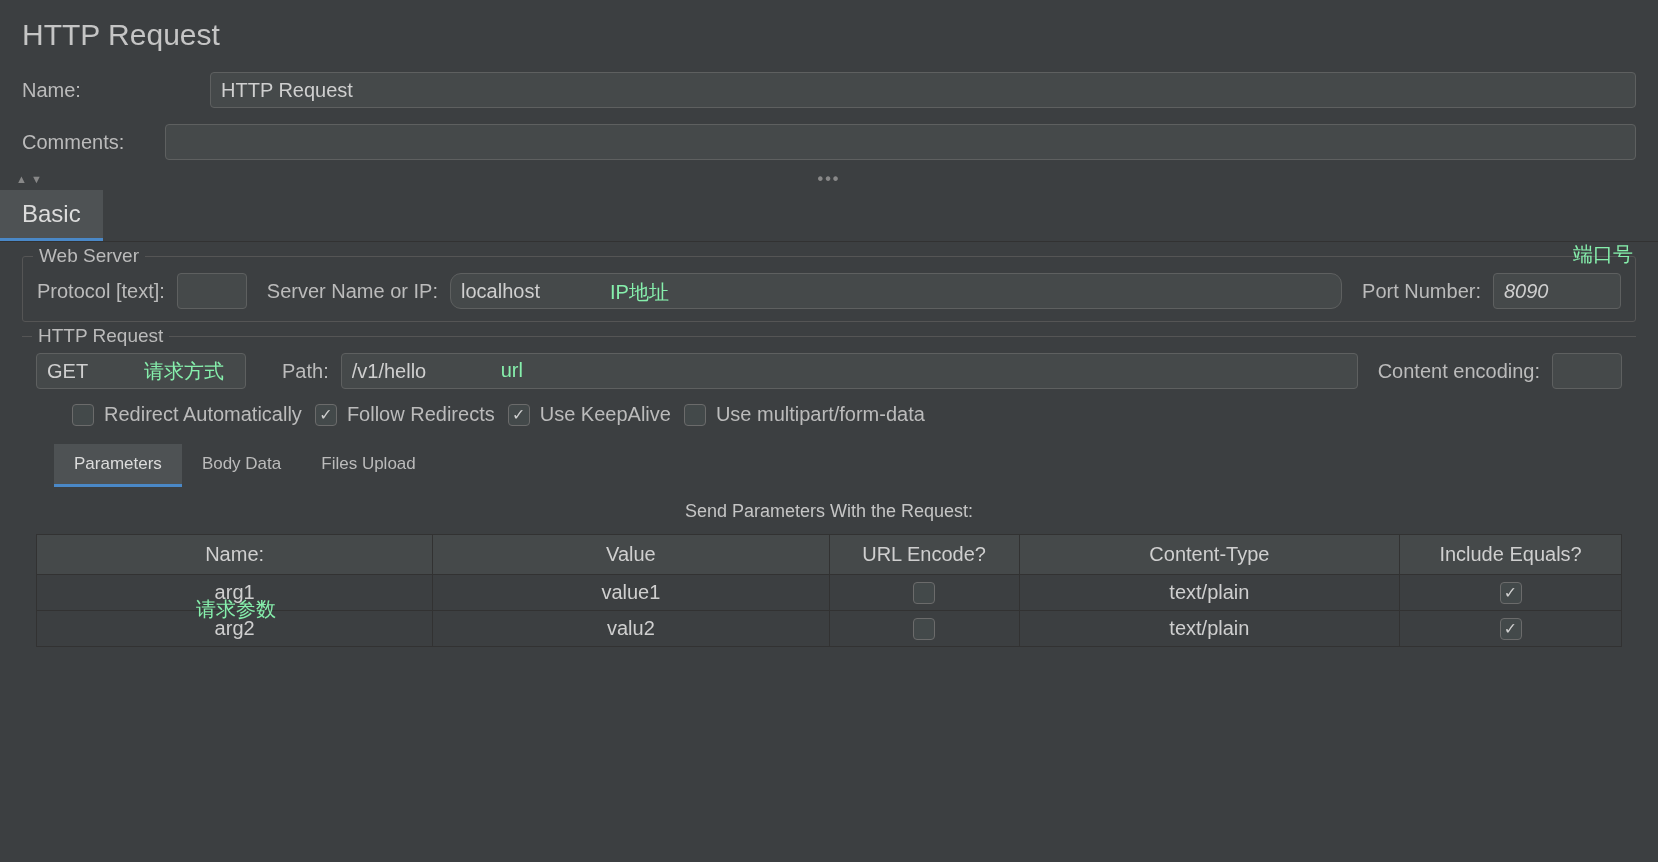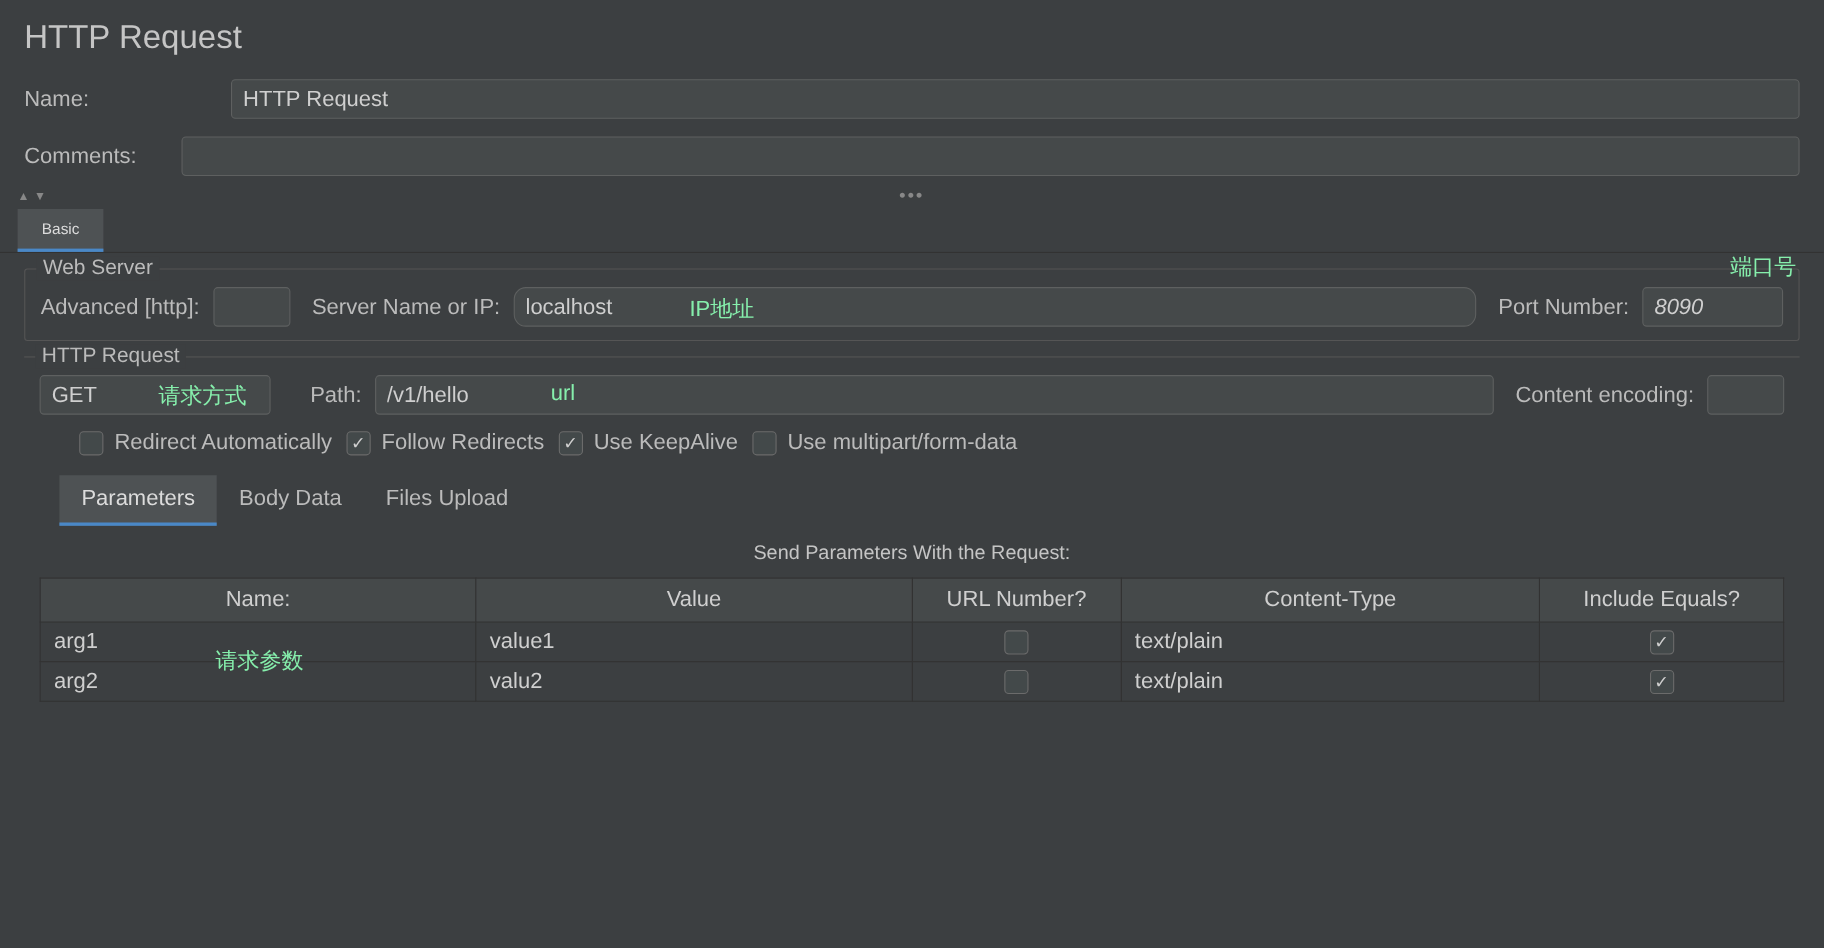--- a/index.html
+++ b/index.html
@@ -76,22 +76,21 @@
   font-weight: bold;
 }
 .tabs {
   display: flex;
   border-bottom: 1px solid #323232;
 }
 .tab {
   padding: 10px 22px;
   color: #bbb;
   cursor: pointer;
-  font-size: 14px;
-  margin-left: 16px;
+  font-size: 24px;
 }
 .tab.active {
   background: #4e5254;
   color: #dcdcdc;
   border-bottom: 3px solid #4a88c7;
 }
 .fieldset {
   margin: 14px 22px 8px;
   border: 1px solid #555;
   border-radius: 3px;
@@ -148,21 +147,21 @@
   font-size: 16px;
 }
 .sub-tabs {
   display: flex;
   padding: 8px 18px 0;
   gap: 0;
 }
 .sub-tab {
   padding: 10px 20px;
   color: #bbb;
-  font-size: 20px;
+  font-size: 17px;
   cursor: pointer;
 }
 .sub-tab.active {
   background: #4e5254;
   color: #dcdcdc;
   border-bottom: 3px solid #4a88c7;
 }
 .table-title {
   text-align: center;
   color: #c5c5c5;
@@ -182,21 +181,21 @@
   padding: 8px 10px;
   border: 1px solid #323232;
   text-align: center;
 }
 .table td {
   background: #3c3f41;
   color: #cfcfcf;
   font-size: 20px;
   padding: 6px 12px;
   border: 1px solid #323232;
-  text-align: left;
+  text-align: center;
 }
 .table td.center {
   text-align: center;
 }
 .input-small {
   width: 70px;
 }
 .input-port {
   width: 128px;
   font-style: italic;
@@ -232,21 +231,21 @@
     <span class="divider-dots">•••</span>
   </div>
 
   <div class="tabs">
     <div class="tab active">Basic</div>
   </div>
 
   <div class="fieldset rel">
     <div class="fieldset-legend">Web Server</div>
     <div class="ws-row">
-      <span class="label">Advanced [http]:</span>
+      <span class="label">Protocol [text]:</span>
       <input class="input input-small" value="" style="">
       <span class="label" style="margin-left:8px">Server Name or IP:</span>
       <div class="rel" style="flex:1;display:flex">
         <input class="input" style="flex: 1 1 0%; border-radius: 11px;" value="localhost">
         <span class="annotation" style="left:160px;top:6px">IP地址</span>
       </div>
       <span class="label" style="margin-left:8px">Port Number:</span>
       <input class="input input-port" value="8090" style="">
     </div>
     <span class="annotation" style="right:2px;top:-16px">端口号</span>
@@ -292,21 +291,21 @@
     </div>
 
     <div class="table-title">Send Parameters With the Request:</div>
 
     <div class="rel">
       <table class="table" style="margin-left:0;margin-right:0;width:100%">
         <thead>
           <tr>
             <th style="width:25%">Name:</th>
             <th style="width:25%">Value</th>
-            <th style="width:12%">URL Number?</th>
+            <th style="width:12%">URL Encode?</th>
             <th style="width:24%">Content-Type</th>
             <th style="width:14%">Include Equals?</th>
           </tr>
         </thead>
         <tbody>
           <tr>
             <td>arg1</td>
             <td>value1</td>
             <td class="center">
                 <div class="cb" style="margin:0 auto"></div>

